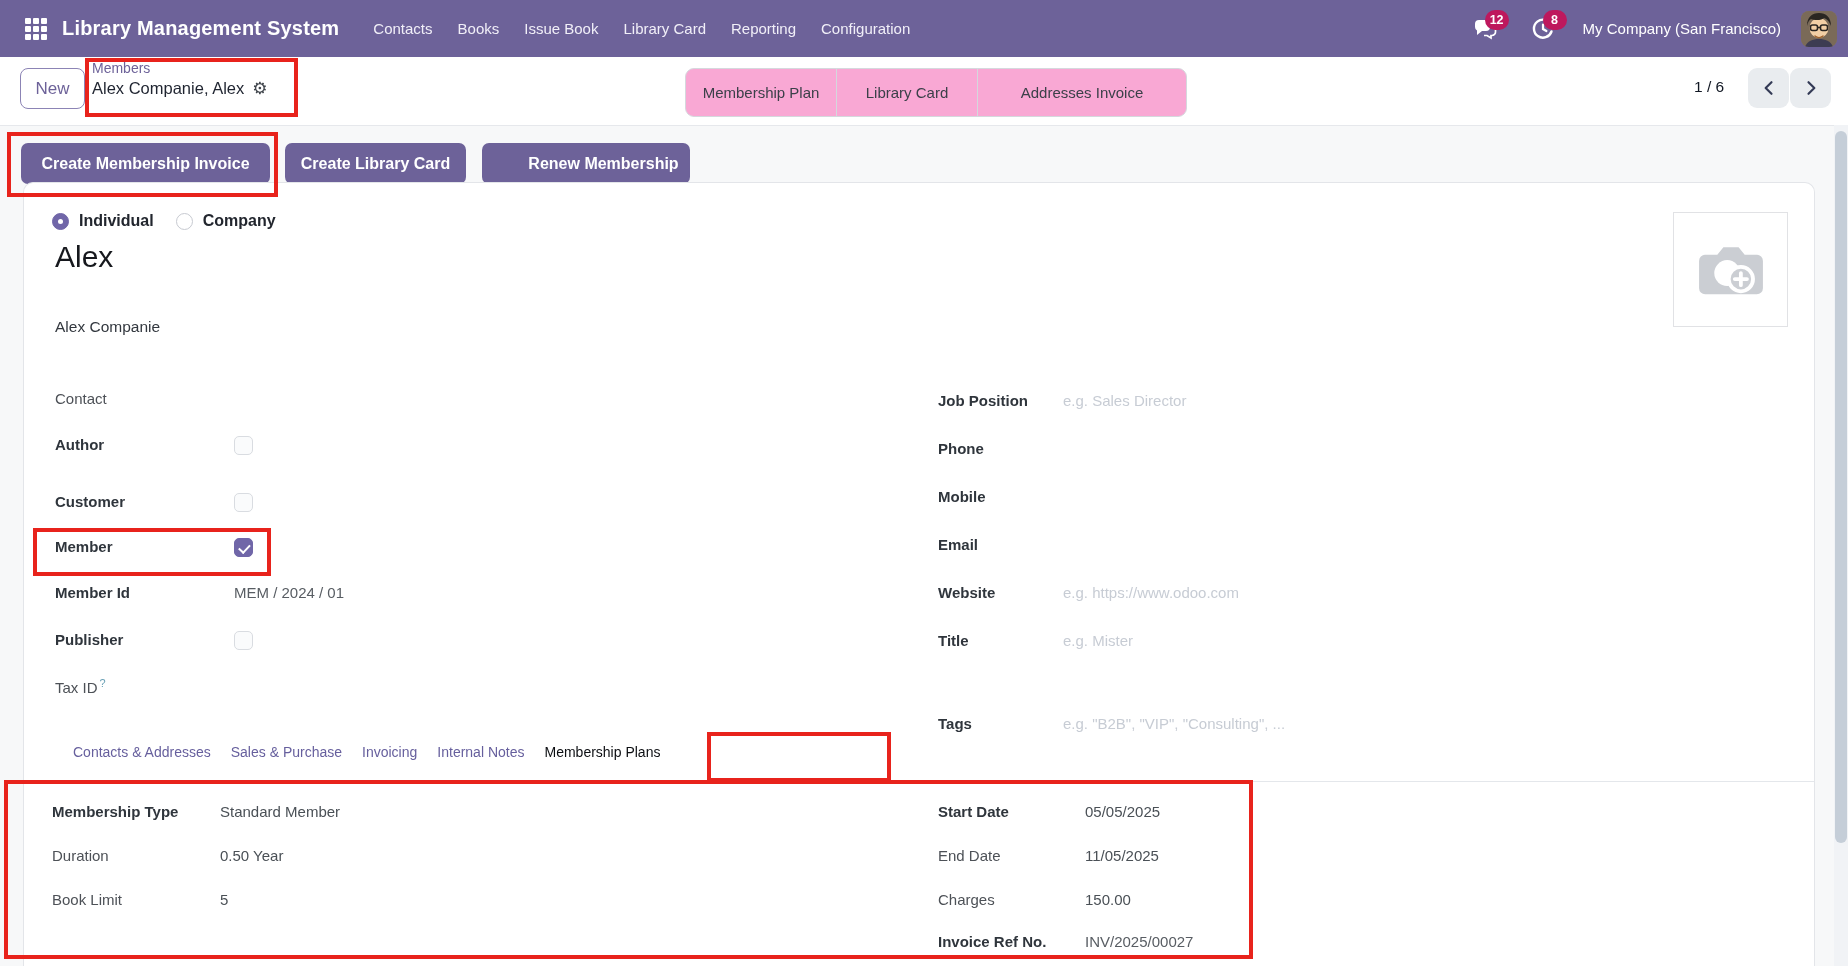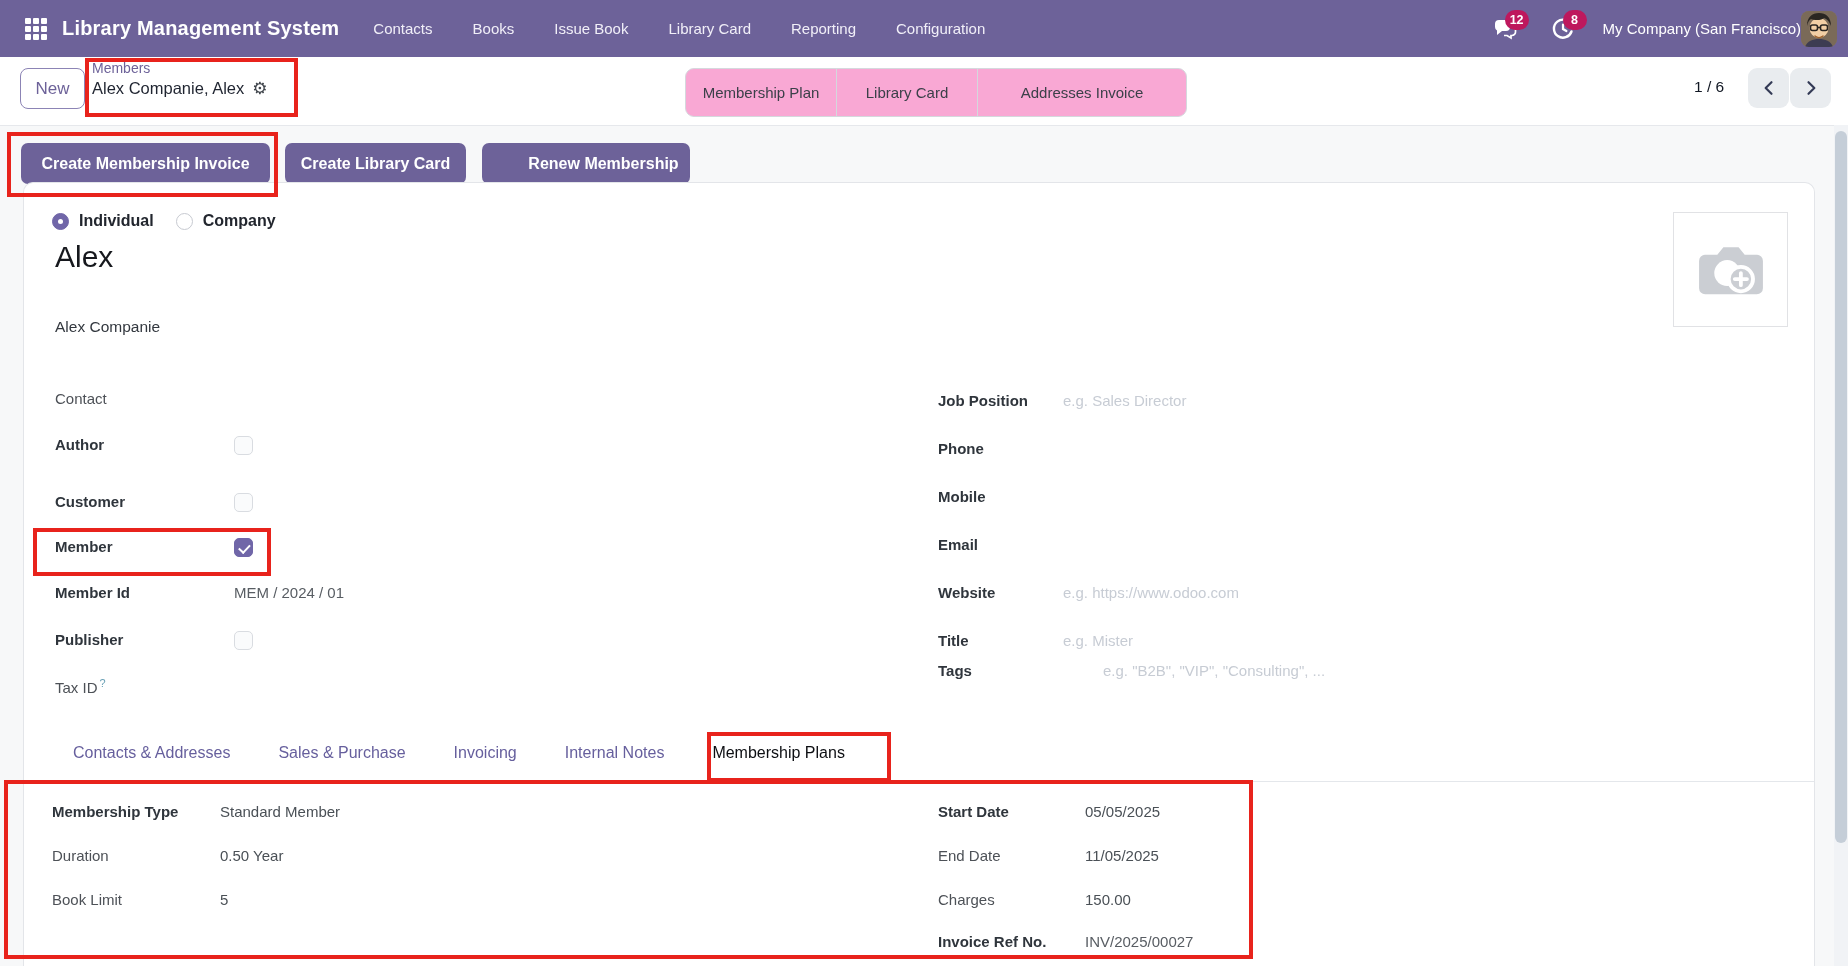--- a/index.html
+++ b/index.html
@@ -5,26 +5,26 @@
   html,body{margin:0;padding:0;}
   body{font-family:"Liberation Sans", sans-serif; background:#fff;}
   #screen{position:relative;width:1848px;height:966px;overflow:hidden;background:#f7f8f9;}
   .abs{position:absolute;}
   .nowrap{white-space:nowrap;}
 
   
   #navbar{position:absolute;left:0;top:0;width:1848px;height:57px;background:#6d6299;display:flex;align-items:center;color:#fff;}
   .nav-left{display:flex;align-items:center;gap:14px;padding-left:24px;}
   .brand{font-size:20px;font-weight:600;letter-spacing:.2px;cursor:pointer;}
-  .nav-menu{display:flex;align-items:center;gap:40px;margin-left:34px;font-size:15px;color:#f1eff8;justify-content:space-between;}
+  .nav-menu{display:flex;align-items:center;gap:25px;margin-left:34px;font-size:15px;color:#f1eff8;justify-content:space-between;}
   .nav-menu span{cursor:pointer;}
   .nav-right{position:absolute;right:0;top:0;height:57px;display:flex;align-items:center;}
   .nav-icon{position:relative;width:24px;height:24px;cursor:pointer;}
   .badge{position:absolute;top:-7px;left:12px;min-width:14px;height:20px;padding:0 5px;background:#be185d;border-radius:11px;color:#fff;font-size:12.5px;font-weight:700;display:flex;align-items:center;justify-content:center;}
-  .company-name{font-size:15px;margin-left:28px;cursor:pointer;}
+  .company-name{font-size:15px;margin-left:28px;margin-right:20px;cursor:pointer;}
   .avatar{width:36px;height:36px;border-radius:8px;overflow:hidden;margin-right:11px;cursor:pointer;background:#8a7866;}
 
   
   #controlpanel{position:absolute;left:0;top:57px;width:1848px;height:68px;background:#fff;border-bottom:1px solid #e6e8ec;}
   .btn-new{position:absolute;left:20px;top:11px;width:63px;height:39px;border:1px solid #8c84b5;border-radius:8px;background:#fff;color:#6d6299;font-size:17px;font-weight:500;display:flex;align-items:center;justify-content:center;cursor:pointer;}
   .breadcrumb{position:absolute;left:92px;top:4px;line-height:1;}
   .bc-parent{font-size:14px;color:#6d6299;cursor:pointer;display:block;margin-bottom:5px;}
   .bc-current{font-size:16.5px;color:#1f2430;display:flex;align-items:center;gap:8px;}
   .gear{font-size:17px;color:#3f444b;cursor:pointer;line-height:1;}
   .stat-group{position:absolute;left:685px;top:11px;height:49px;display:flex;border:1px solid #d5d8dd;border-radius:9px;background:#f9a8d4;box-sizing:border-box;}
@@ -58,21 +58,21 @@
   .brw{width:147px;flex:none;}  
   .fvalue{color:#4a5056;cursor:text;}
   .placeholder{color:#c7ccd4;cursor:text;}
   .sup-help{font-size:11px;color:#69a0b5;vertical-align:super;margin-left:2px;}
 
   .checkbox{width:19px;height:19px;border-radius:5px;border:1px solid #d9dce1;background:#fafbfc;box-sizing:border-box;cursor:pointer;position:relative;}
   .checkbox.checked{background:#7066a8;border-color:#7066a8;}
   .checkbox.checked::after{content:"";position:absolute;left:6px;top:2.5px;width:4.5px;height:9px;border-right:2.2px solid #fff;border-bottom:2.2px solid #fff;transform:rotate(43deg);}
 
   
-  #tabs{position:absolute;left:73px;top:744px;display:flex;gap:48px;font-size:16px;align-items:center;}
+  #tabs{position:absolute;left:73px;top:744px;display:flex;gap:20px;font-size:14px;align-items:center;}
   .tab{color:#665f9d;cursor:pointer;padding-bottom:14px;}
   .tab.active{color:#0c0e12;}
   .notebook-line{position:absolute;left:24px;top:781px;width:1790px;height:1px;background:#e4e7eb;}
 
   
   .scroll-track{position:absolute;left:1834px;top:125px;width:14px;height:841px;background:#f1f3f6;}
   .scroll-thumb{position:absolute;left:1835px;top:131px;width:12px;height:712px;background:#c5ced8;border-radius:6px;cursor:grab;}
 
   
   .anno{position:absolute;border:4px solid #e8231c;box-sizing:border-box;pointer-events:none;z-index:50;}
@@ -240,21 +240,21 @@
     <span class="placeholder nowrap"></span>
   </div>
   <div class="frow" style="left:938px;top:584px;">
     <span class="flabel rw nowrap">Website</span>
     <span class="placeholder nowrap">e.g. https://www.odoo.com</span>
   </div>
   <div class="frow" style="left:938px;top:632px;">
     <span class="flabel rw nowrap">Title</span>
     <span class="placeholder nowrap">e.g. Mister</span>
   </div>
-  <div class="frow" style="left:938px;top:662px;gap:40px;">
+  <div class="frow" style="left:938px;top:715px;">
     <span class="flabel rw nowrap">Tags</span>
     <span class="placeholder nowrap">e.g. "B2B", "VIP", "Consulting", ...</span>
   </div>
 
   <div id="tabs">
     <span class="tab nowrap">Contacts &amp; Addresses</span>
     <span class="tab nowrap">Sales &amp; Purchase</span>
     <span class="tab nowrap">Invoicing</span>
     <span class="tab nowrap">Internal Notes</span>
     <span class="tab nowrap active">Membership Plans</span>

